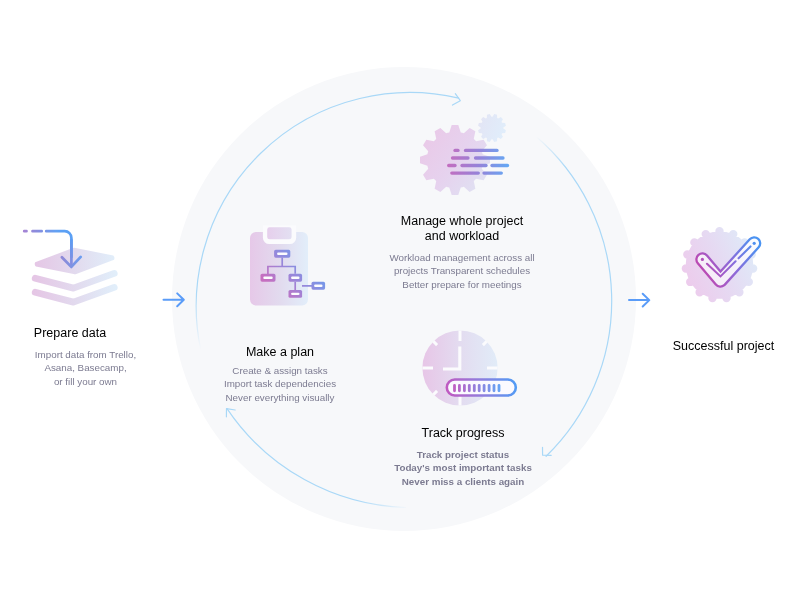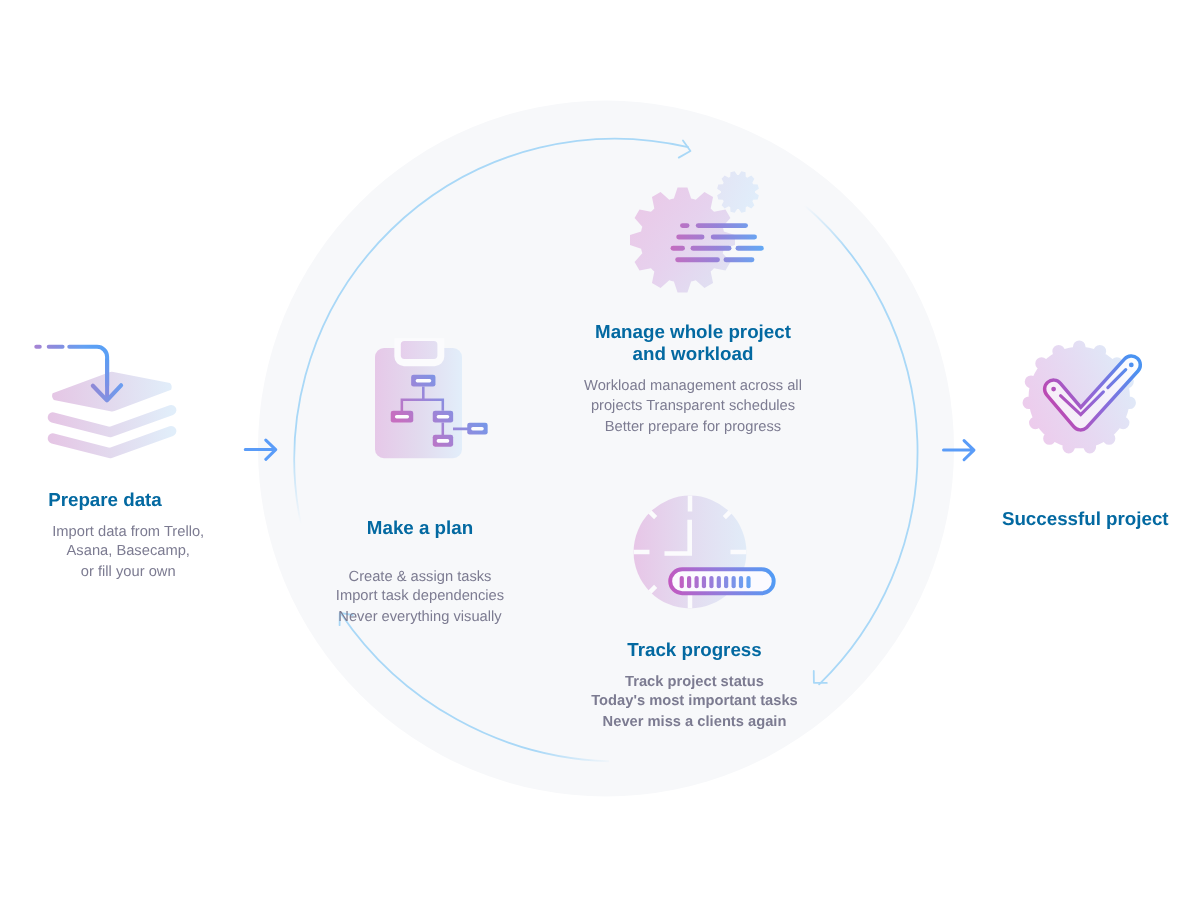--- a/index.html
+++ b/index.html
@@ -1,20 +1,20 @@
 <!DOCTYPE html>
 <html><head>
 <meta charset="utf-8">
 <style>
   html,body{margin:0;padding:0;}
   body{width:800px;height:600px;background:#ffffff;font-family:"Liberation Sans",sans-serif;overflow:hidden;position:relative;}
   .stage{position:absolute;left:0;top:0;width:800px;height:600px;}
   svg{display:block;}
   .txtblock{position:absolute;text-align:center;}
-  .title{font-weight:bold;font-size:12.5px;color:#0369a1;line-height:15px;white-space:nowrap;}
+  .title{font-weight:normal;font-size:12.5px;color:#000000;line-height:15px;white-space:nowrap;}
   .desc{font-size:9.8px;color:#7c7b91;line-height:13.3px;white-space:nowrap;}
 </style>
 </head>
 <body>
 
 <div class="stage">
 <svg width="800" height="600" viewBox="0 0 800 600">
   <defs>
     <linearGradient id="gBigGear" x1="0" y1="0.15" x2="1" y2="0.85">
       <stop offset="0" stop-color="#eac8e7"></stop>
@@ -225,34 +225,34 @@
   <div class="title">Prepare data</div>
   <div class="desc" style="margin-top:7px;padding-left:31px;">
     <div>Import data from Trello,</div>
     <div>Asana, Basecamp,</div>
     <div>or fill your own</div>
   </div>
 </div>
 
 <div class="txtblock" style="left:210px;top:345px;width:140px;">
   <div class="title">Make a plan</div>
-  <div class="desc" style="margin-top:18px;text-align:center;">
+  <div class="desc" style="margin-top:4px;text-align:center;">
     <div>Create &amp; assign tasks</div>
     <div>Import task dependencies</div>
     <div>Never everything visually</div>
   </div>
 </div>
 
 <div class="txtblock" style="left:372px;top:214px;width:180px;">
   <div class="title">Manage whole project</div>
   <div class="title">and workload</div>
   <div class="desc" style="margin-top:7px;">
     <div>Workload management across all</div>
     <div>projects Transparent schedules</div>
-    <div>Better prepare for progress</div>
+    <div>Better prepare for meetings</div>
   </div>
 </div>
 
 <div class="txtblock" style="left:383px;top:426px;width:160px;">
   <div class="title">Track progress</div>
   <div class="desc" style="margin-top:7px;font-weight:bold;">
     <div>Track project status</div>
     <div>Today's most important tasks</div>
     <div>Never miss a clients again</div>
   </div>

